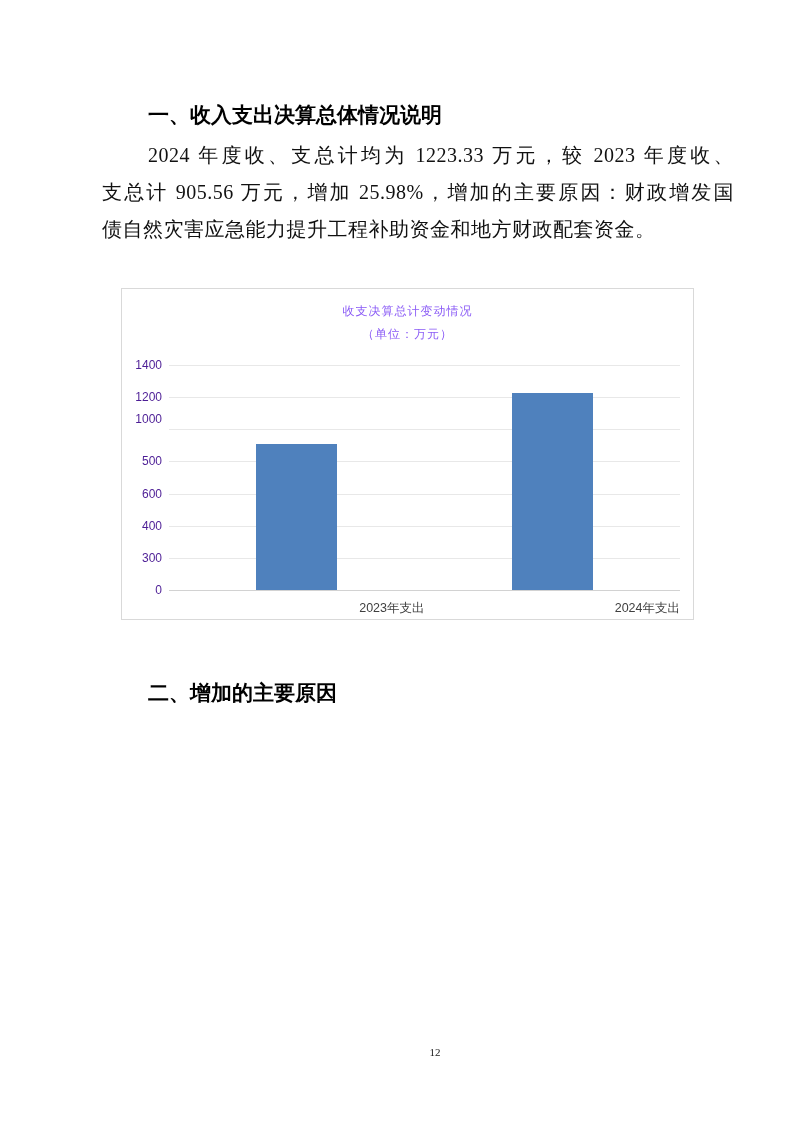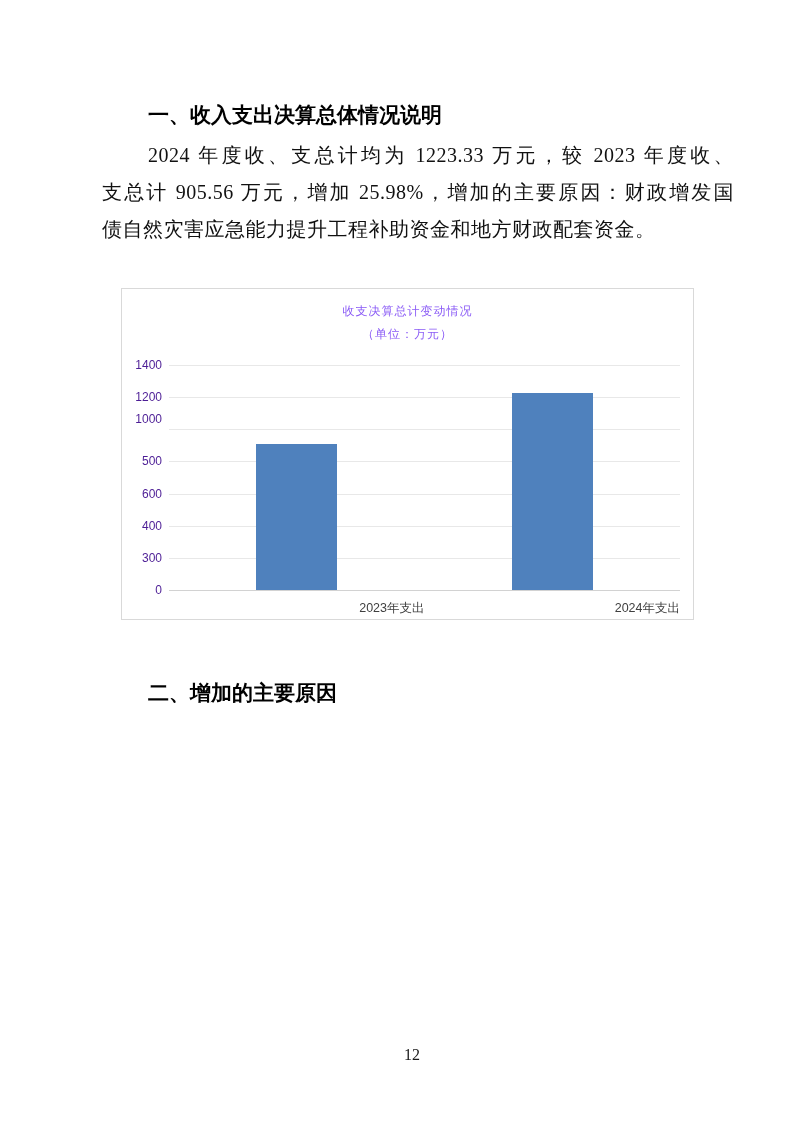--- a/index.html
+++ b/index.html
@@ -95,24 +95,24 @@
   .xlabel {
     position: absolute;
     top: 235px;
     text-align: right;
     font: 12.5px "Liberation Sans", "DejaVu Sans", sans-serif;
     color: #3f3f3f;
   }
   .page-number {
     position: absolute;
     top: 1046px;
-    left: 96px;
+    left: 119px;
     width: 632px;
     text-align: center;
-    font-size: 16px;
+    font-size: 11px;
     color: #1a1a1a;
   }
 </style>
 </head>
 <body>
 
 <div class="page">
 
   <h2 class="heading" style="top: 101px;">一、收入支出决算总体情况说明</h2>
 

